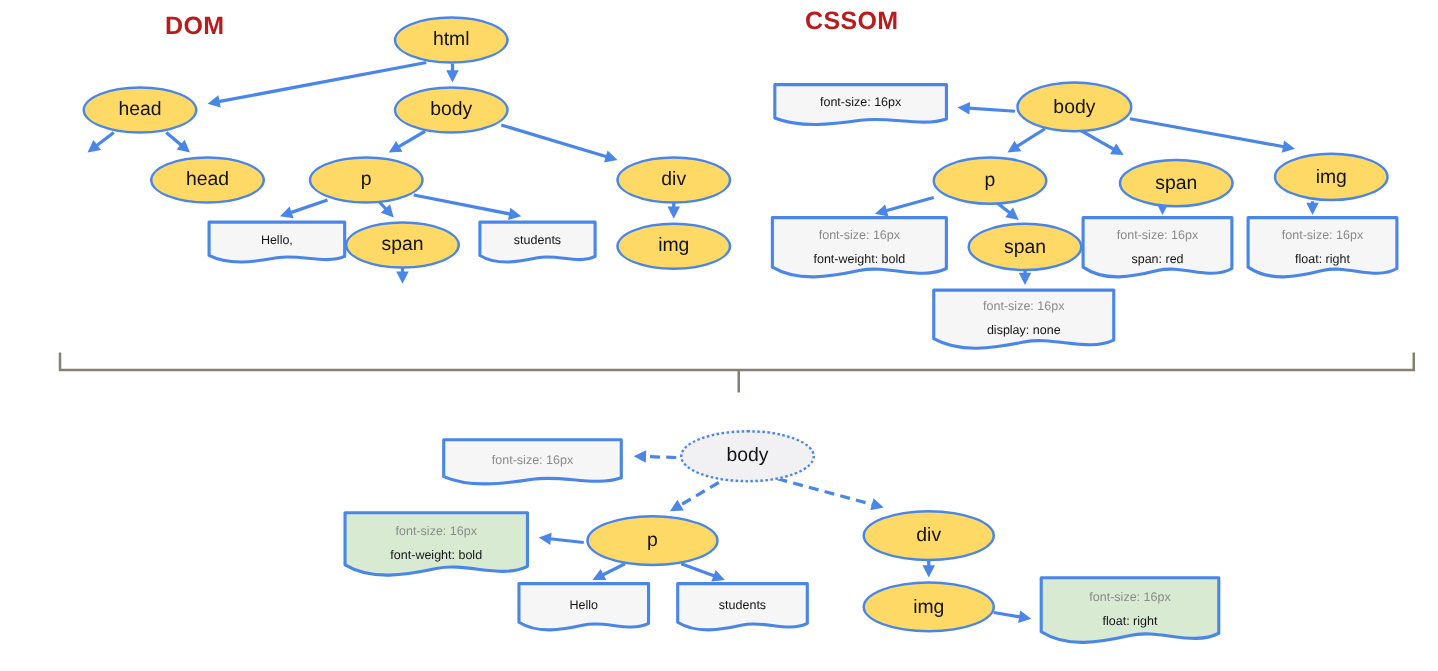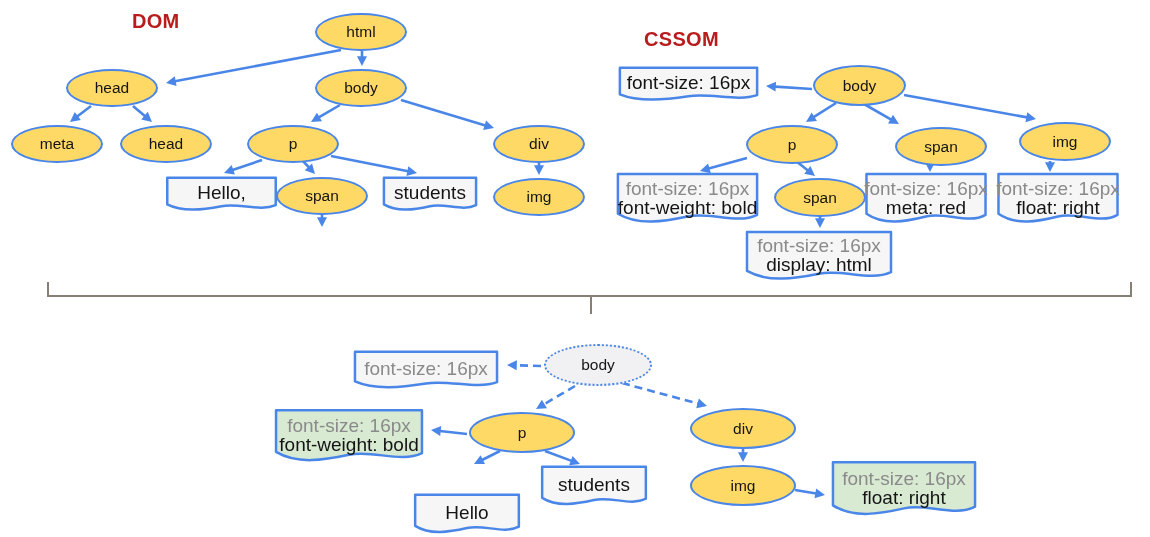--- a/index.html
+++ b/index.html
@@ -18,21 +18,21 @@
     font-size:15.5px;color:#141414;
   }
   .node.ghost{background:#f1f1f3;border-style:dotted;}
   .doc{position:absolute;}
   .doc svg{position:absolute;left:0;top:0;width:100%;height:100%;overflow:visible;}
   .doc path{fill:#f6f6f7;stroke:#4a86e8;stroke-width:2.5;vector-effect:non-scaling-stroke;stroke-linejoin:round;}
   .doc.green path{fill:#d9ead3;}
   .lines{
     position:relative;height:100%;display:flex;flex-direction:column;
     justify-content:center;align-items:center;transform:translateY(-3px);
-    font-size:19px;color:#141414;text-align:center;
+    font-size:10px;color:#141414;text-align:center;
   }
   .lines span{display:block;line-height:19px;white-space:nowrap;}
   .lines .muted{color:#8a8a8a;}
   .arrows{position:absolute;left:0;top:0;}
   .bracket{fill:none;stroke:#877f74;stroke-width:2;}
 </style>
 </head>
 <body>
 
 <div class="stage">
@@ -91,34 +91,31 @@
       <polygon points="474,464 480.5330071276916,455.1501515340922 484.99968304934123,464.0835033773914" fill="#4a86e8"></polygon>
       <line x1="545" y1="451" x2="571.5631725519121" y2="460.86632123356736" stroke="#4a86e8" stroke-width="2.6"></line>
       <polygon points="580,464 569.0734204913521,465.26880268016544 572.5510347760533,455.90599499058516" fill="#4a86e8"></polygon>
       <line x1="743" y1="448" x2="743" y2="453" stroke="#4a86e8" stroke-width="2.6"></line>
       <polygon points="743,462 738.006104502865,452.198928233928 747.993895497135,452.198928233928" fill="#4a86e8"></polygon>
       <line x1="795" y1="490" x2="816.1224546855107" y2="493.5204091142518" stroke="#4a86e8" stroke-width="2.6"></line>
       <polygon points="825,495 814.5112910004659,498.3146619017773 816.1532737253416,488.46276555252393" fill="#4a86e8"></polygon>
     </svg>
 
   <div class="title" style="left:132px;top:10px;">DOM</div>
-  <div class="title" style="left:644px;top:28px;">CSSOM</div>
+  <div class="title" style="left:644px;top:6px;">CSSOM</div>
 
   <div class="node" style="left:315px;top:13px;width:92px;height:38px;">
       <span>html</span>
     </div>
   <div class="node" style="left:66px;top:69px;width:92px;height:38px;">
       <span>head</span>
     </div>
   <div class="node" style="left:315px;top:69px;width:92px;height:38px;">
       <span>body</span>
     </div>
-  <div class="node" style="left:11px;top:125px;width:92px;height:38px;">
-      <span>meta</span>
-    </div>
   <div class="node" style="left:120px;top:125px;width:92px;height:38px;">
       <span>head</span>
     </div>
   <div class="node" style="left:247px;top:125px;width:92px;height:38px;">
       <span>p</span>
     </div>
   <div class="node" style="left:493px;top:125px;width:92px;height:38px;">
       <span>div</span>
     </div>
   <div class="node" style="left:276px;top:177px;width:92px;height:38px;">
@@ -177,30 +174,30 @@
         <span class="muted">font-size: 16px</span>
         <span>font-weight: bold</span>
       </div>
   </div>
   <div class="doc" style="left:744px;top:231px;width:150px;height:54px;">
     <svg viewBox="0 0 100 100" preserveAspectRatio="none">
         <path d="M2,2 L98,2 L98,76 C84,94 66,70 50,79 C34,88 16,96 2,74 Z"></path>
       </svg>
     <div class="lines">
         <span class="muted">font-size: 16px</span>
-        <span>display: html</span>
+        <span>display: none</span>
       </div>
   </div>
   <div class="doc" style="left:864px;top:173px;width:124px;height:55px;">
     <svg viewBox="0 0 100 100" preserveAspectRatio="none">
         <path d="M2,2 L98,2 L98,76 C84,94 66,70 50,79 C34,88 16,96 2,74 Z"></path>
       </svg>
     <div class="lines">
         <span class="muted">font-size: 16px</span>
-        <span>meta: red</span>
+        <span>span: red</span>
       </div>
   </div>
   <div class="doc" style="left:996px;top:173px;width:124px;height:55px;">
     <svg viewBox="0 0 100 100" preserveAspectRatio="none">
         <path d="M2,2 L98,2 L98,76 C84,94 66,70 50,79 C34,88 16,96 2,74 Z"></path>
       </svg>
     <div class="lines">
         <span class="muted">font-size: 16px</span>
         <span>float: right</span>
       </div>
@@ -238,21 +235,21 @@
   </div>
   <div class="doc green" style="left:830px;top:461px;width:148px;height:60px;">
     <svg viewBox="0 0 100 100" preserveAspectRatio="none">
         <path d="M2,2 L98,2 L98,76 C84,94 66,70 50,79 C34,88 16,96 2,74 Z"></path>
       </svg>
     <div class="lines">
         <span class="muted">font-size: 16px</span>
         <span>float: right</span>
       </div>
   </div>
-  <div class="doc" style="left:413px;top:466px;width:108px;height:43px;margin-top:28px;">
+  <div class="doc" style="left:413px;top:466px;width:108px;height:43px;">
     <svg viewBox="0 0 100 100" preserveAspectRatio="none">
         <path d="M2,2 L98,2 L98,76 C84,94 66,70 50,79 C34,88 16,96 2,74 Z"></path>
       </svg>
     <div class="lines">
         <span>Hello</span>
       </div>
   </div>
   <div class="doc" style="left:540px;top:466px;width:108px;height:43px;">
     <svg viewBox="0 0 100 100" preserveAspectRatio="none">
         <path d="M2,2 L98,2 L98,76 C84,94 66,70 50,79 C34,88 16,96 2,74 Z"></path>

